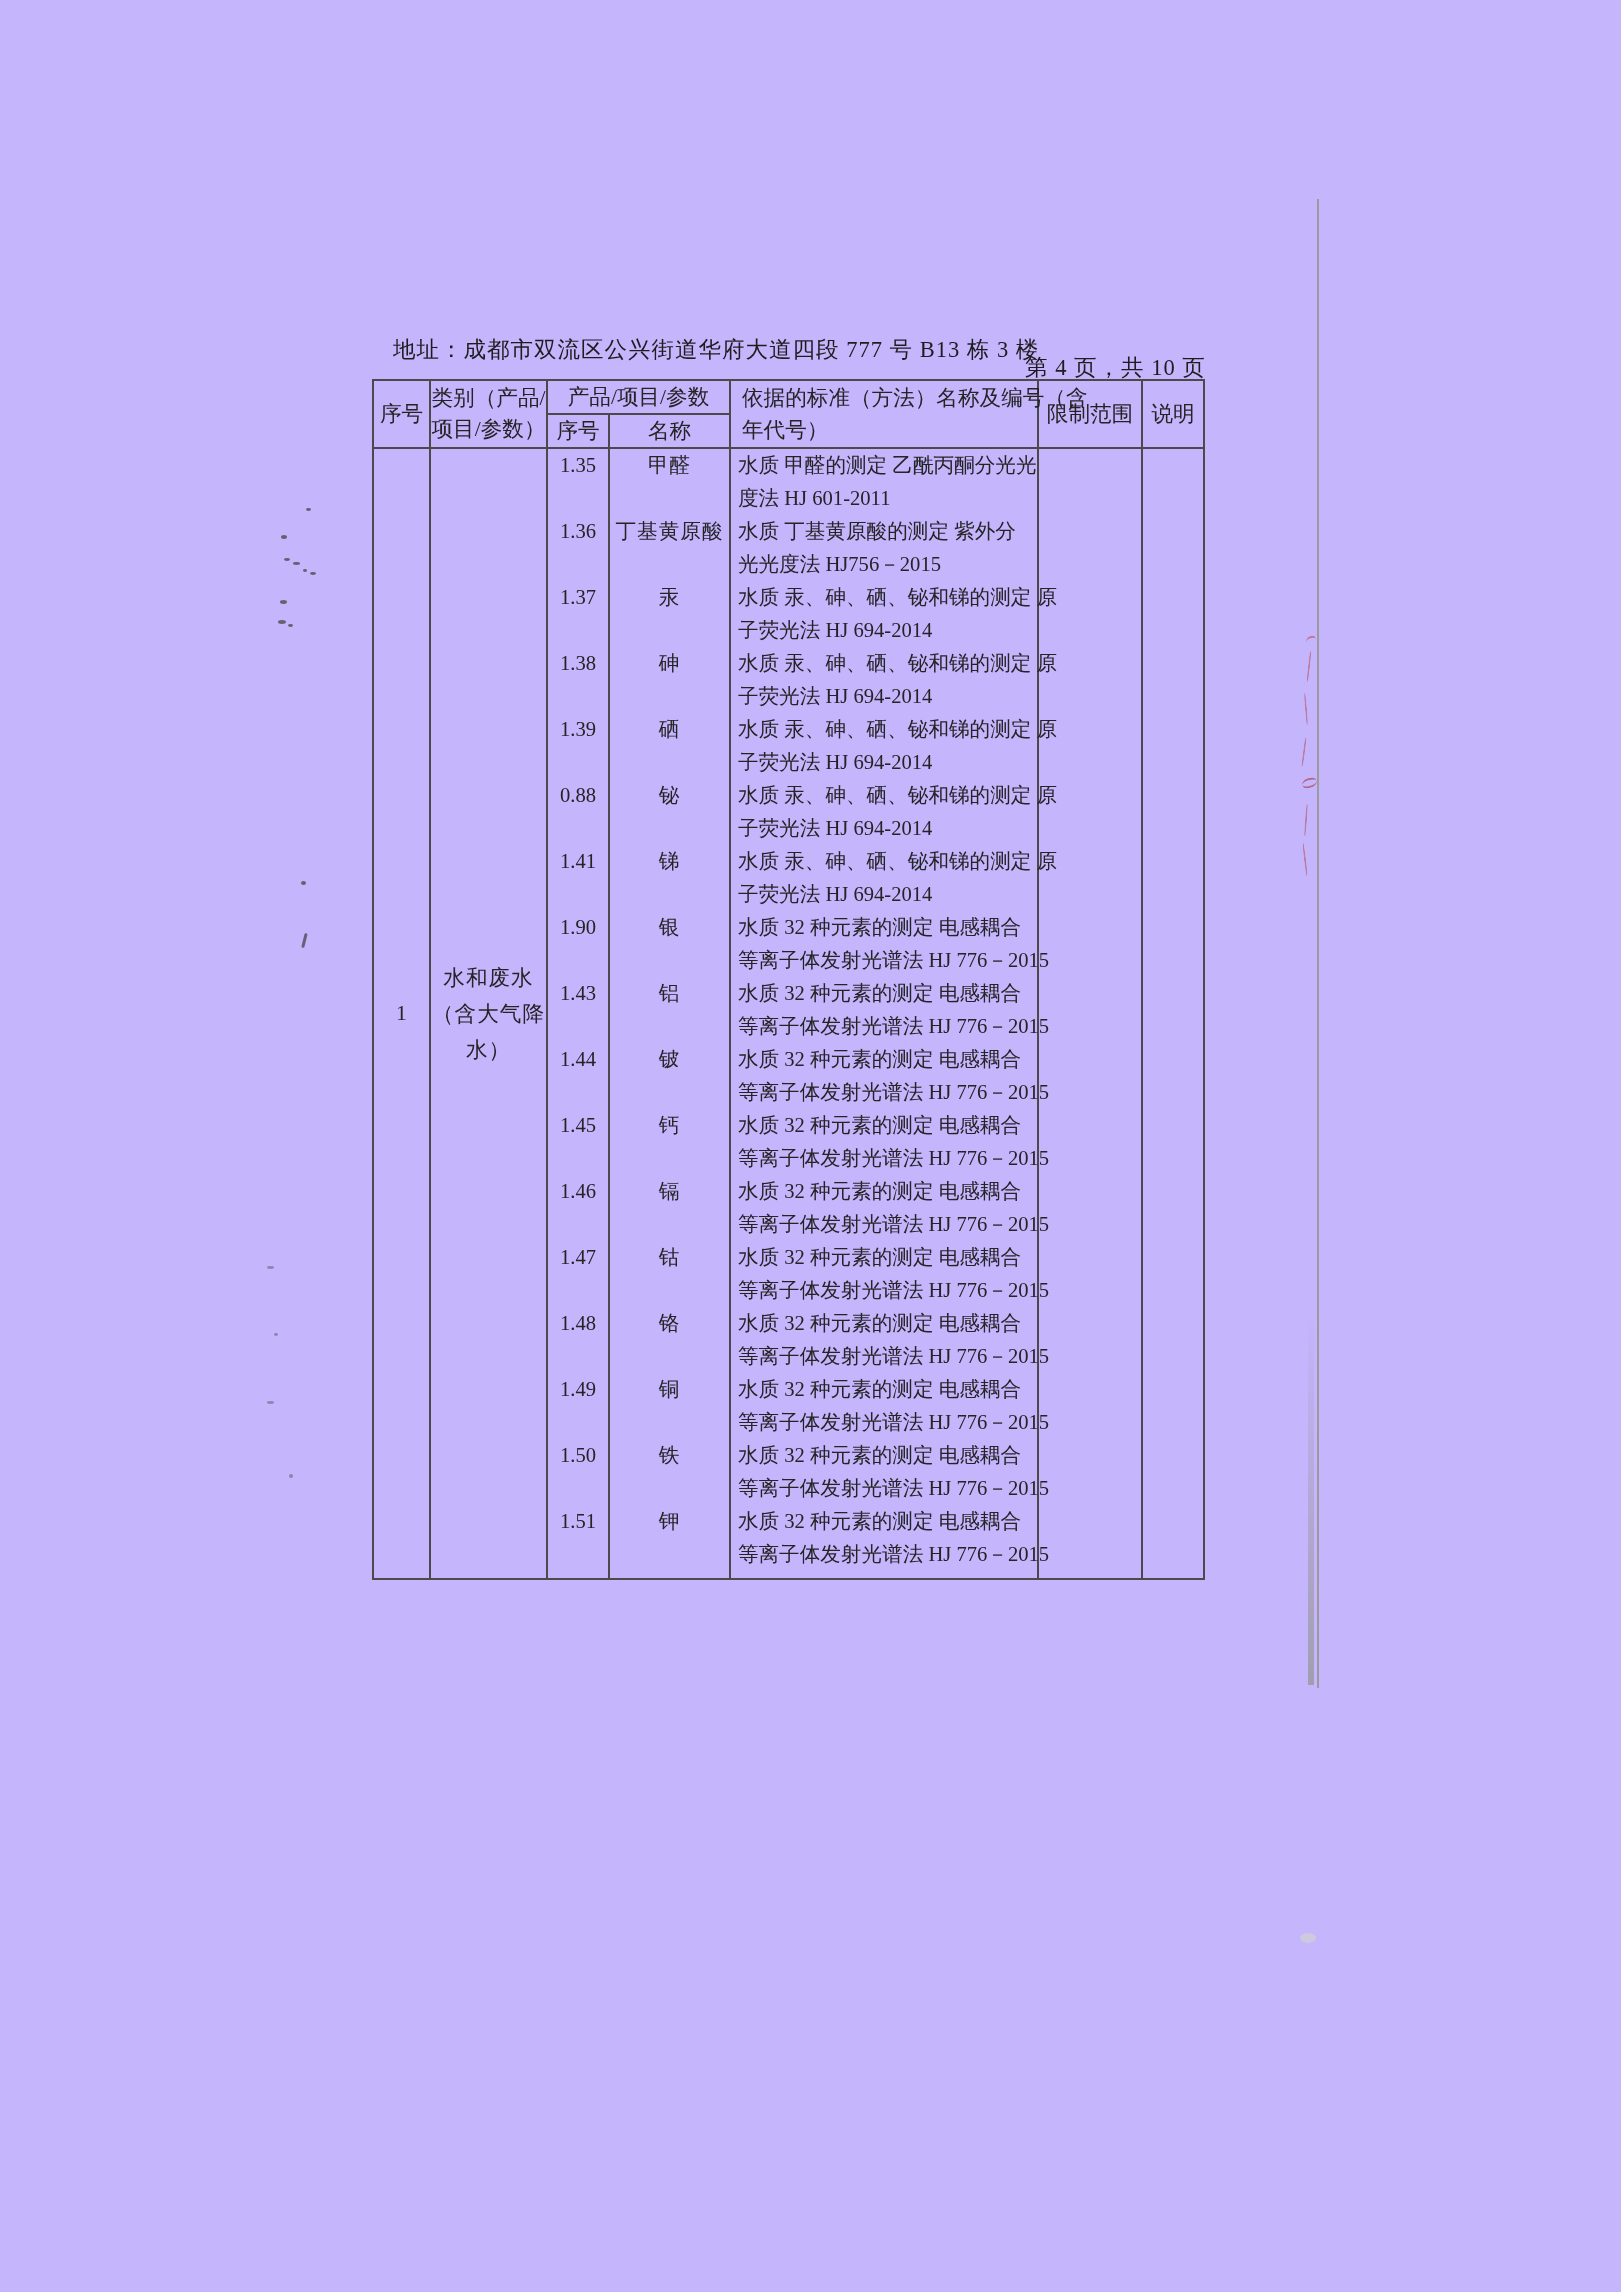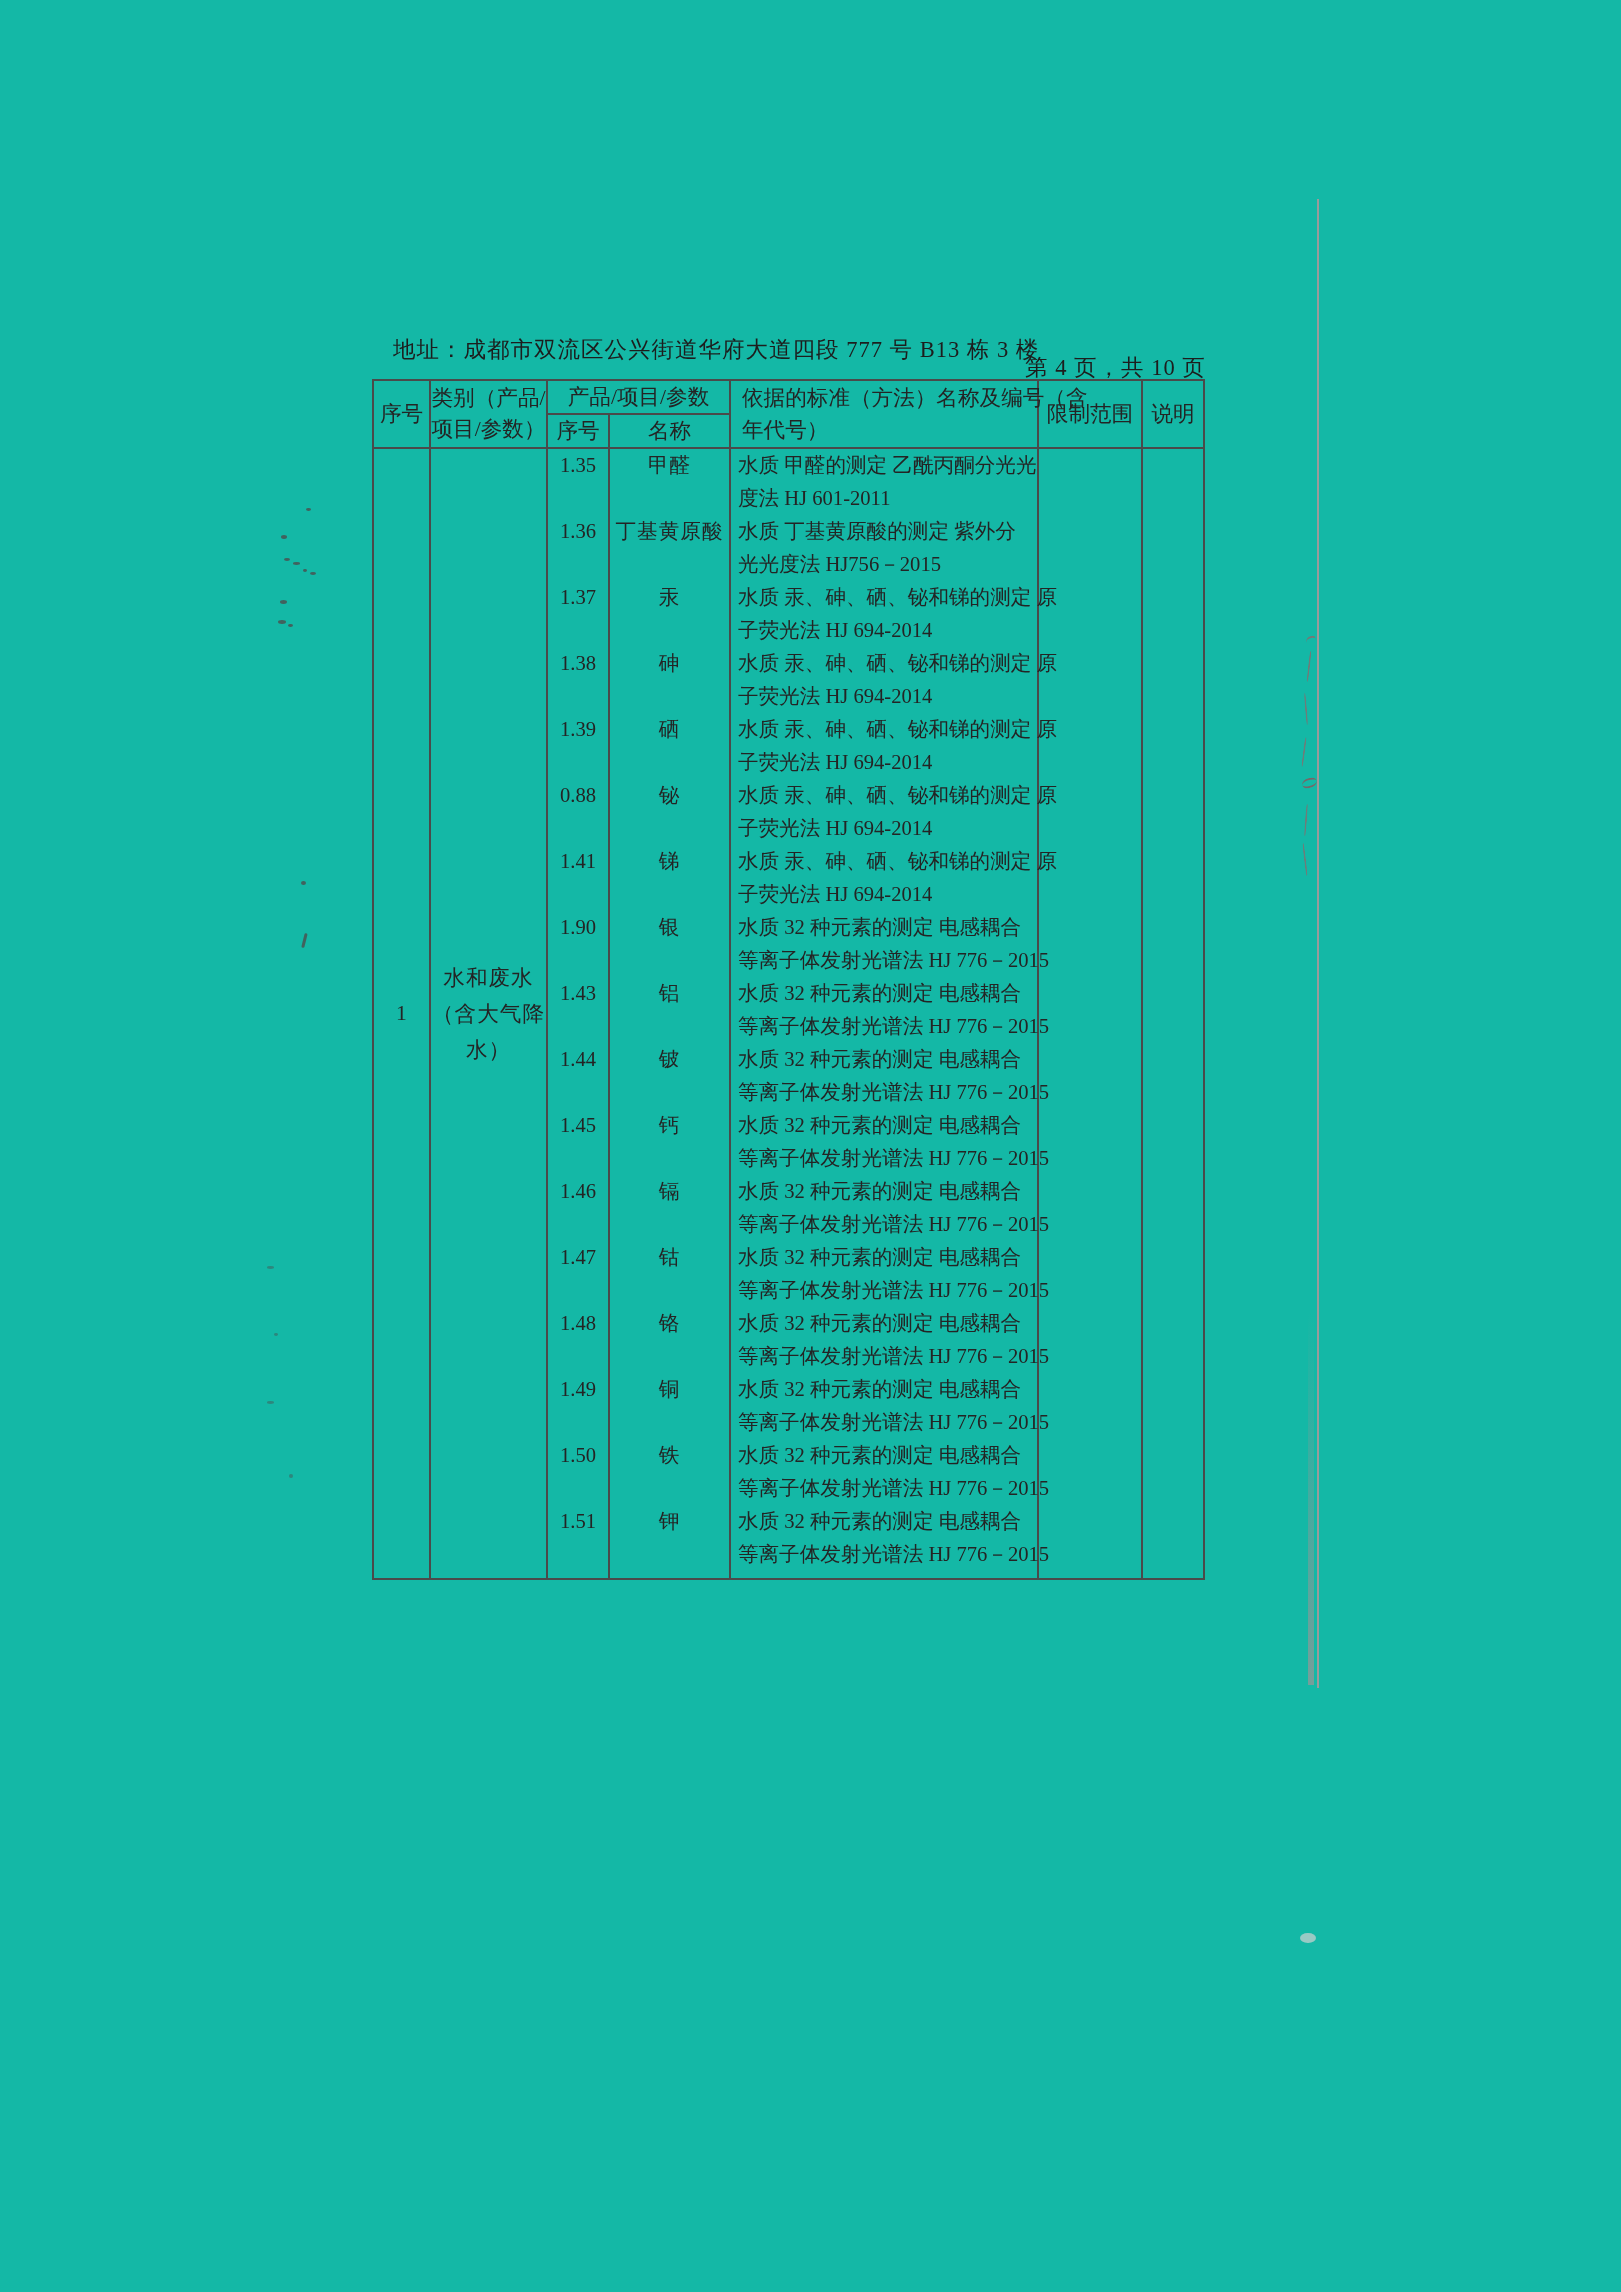--- a/index.html
+++ b/index.html
@@ -3,21 +3,21 @@
 <meta charset="utf-8">
 <style>
   html,body{margin:0;padding:0;}
   body{
     width:1621px;height:2293px;position:relative;
     background:#ffffff;
     font-family:"Liberation Serif","DejaVu Serif",serif;
     color:#222;
     overflow:hidden;
   }
-  .page{position:absolute;inset:0;background:#14b8a6;}
+  .page{position:absolute;inset:0;background:#c4b5fd;}
 
   
   .addr-line{
     position:absolute;top:334px;left:393px;width:814px;
     font-size:22.5px;letter-spacing:1px;color:#1d1d1d;white-space:nowrap;
   }
   .page-ind{
     position:absolute;top:352px;left:1025px;
     font-size:22.5px;letter-spacing:1px;color:#1d1d1d;white-space:nowrap;
   }

